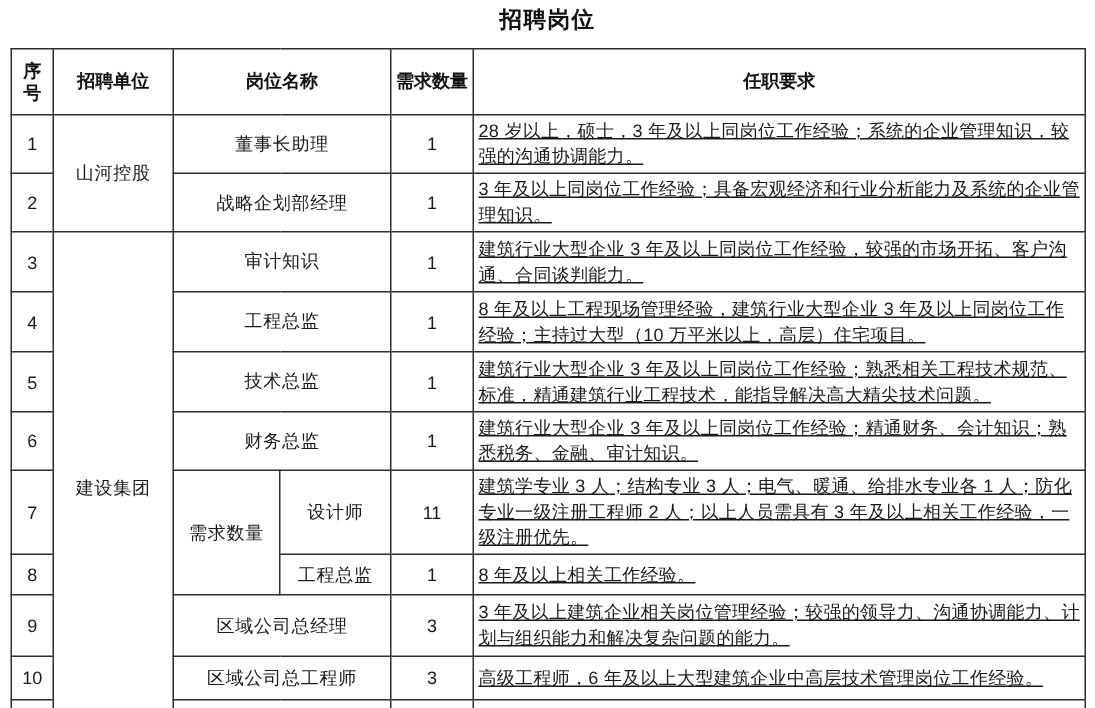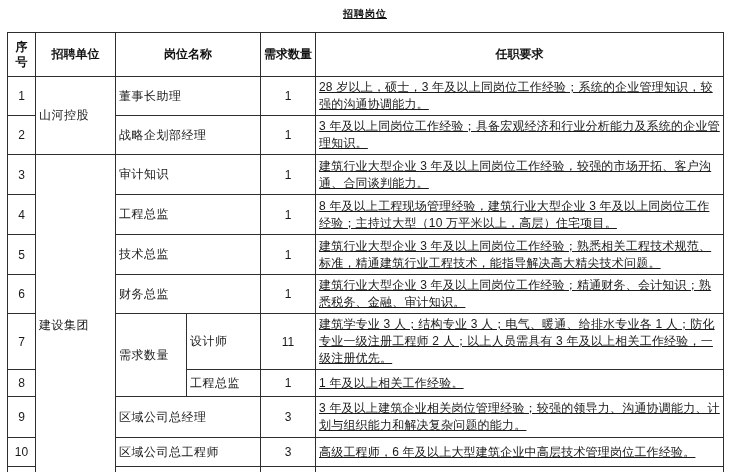--- a/index.html
+++ b/index.html
@@ -16,26 +16,25 @@
   }
   .page {
     width: 730px;
     height: 472px;
     box-sizing: border-box;
     padding-top: 4px;
   }
   .doc-title {
     margin: 0 0 8px 0;
     text-align: center;
-    font-size: 10px;
+    font-size: 15px;
     font-weight: bold;
     letter-spacing: 1px;
     line-height: 20px;
     color: #111111;
-    text-decoration: underline;
   }
   table.recruit {
     border-collapse: collapse;
     table-layout: fixed;
     margin-left: 7px;
     width: 716px;
     border: 1px solid #2e2e2e;
     border-bottom: 2px solid #2e2e2e;
   }
   table.recruit th, table.recruit td {
@@ -50,24 +49,25 @@
     font-weight: bold;
     text-align: center;
     line-height: 15px;
     color: #111111;
   }
   td.c-no, td.c-count {
     text-align: center;
     font-size: 11.5px;
   }
   td.c-unit, td.c-group, td.c-pos {
+    text-align: center;
     letter-spacing: 0.5px;
   }
   td.c-subpos {
-    text-align: left;
+    text-align: center;
     padding-left: 6px;
     letter-spacing: 0.5px;
   }
   td.c-req {
     text-align: left;
     font-size: 11.5px;
     line-height: 17px;
     padding: 2px 7px;
     letter-spacing: 0.2px;
     text-decoration: underline;
@@ -147,21 +147,21 @@
       <td class="c-group" rowspan="2">需求数量</td>
       <td class="c-subpos">设计师</td>
       <td class="c-count">11</td>
       <td class="c-req">建筑学专业 3 人；结构专业 3 人；电气、暖通、给排水专业各 1 人；防化专业一级注册工程师 2 人；以上人员需具有 3 年及以上相关工作经验，一级注册优先。</td>
     </tr>
 
     <tr style="height:27px">
       <td class="c-no">8</td>
       <td class="c-subpos">工程总监</td>
       <td class="c-count">1</td>
-      <td class="c-req">1 年及以上相关工作经验。</td>
+      <td class="c-req">8 年及以上相关工作经验。</td>
     </tr>
 
     <tr style="height:41px">
       <td class="c-no">9</td>
       <td class="c-pos" colspan="2">区域公司总经理</td>
       <td class="c-count">3</td>
       <td class="c-req">3 年及以上建筑企业相关岗位管理经验；较强的领导力、沟通协调能力、计划与组织能力和解决复杂问题的能力。</td>
     </tr>
 
     <tr style="height:29px">

